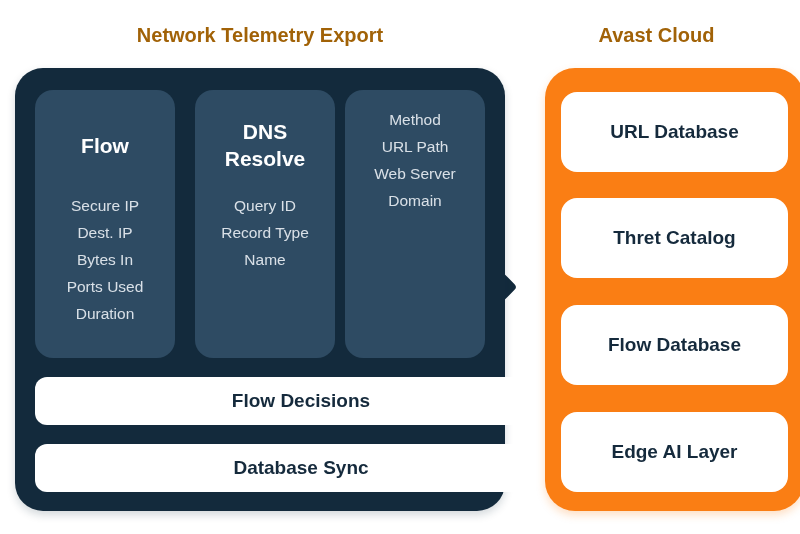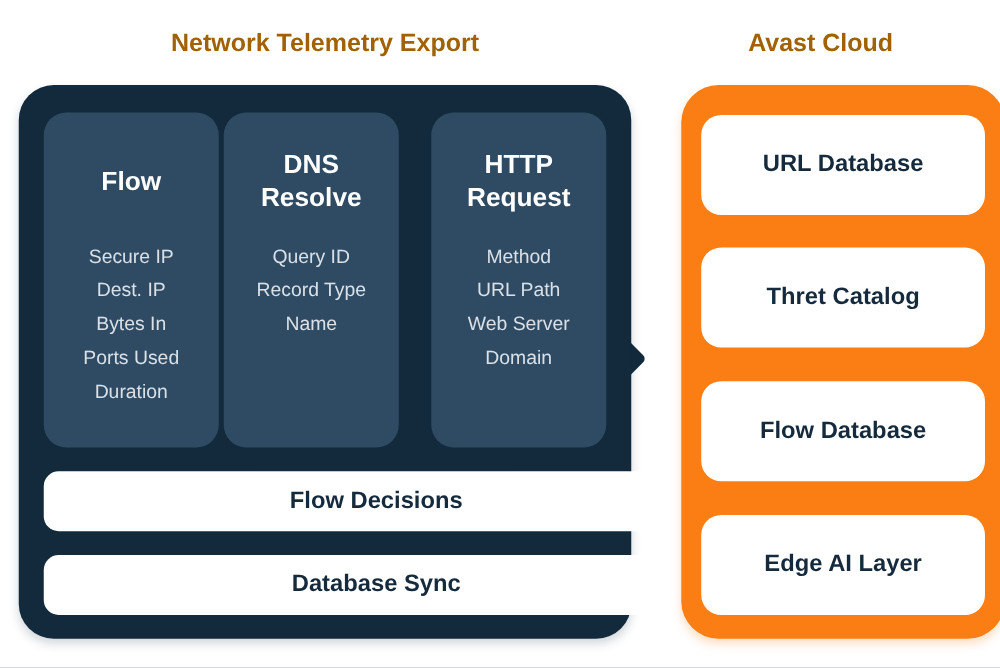--- a/index.html
+++ b/index.html
@@ -45,21 +45,21 @@
   }
   .col {
     position: absolute;
     top: 22px;
     width: 140px;
     height: 268px;
     background: #2E4B63;
     border-radius: 18px;
   }
   .col-1 { left: 20px; border-radius: 18px; }
-  .col-2 { left: 164px; }
+  .col-2 { left: 180px; }
   .col-3 { left: 330px; }
   .col-heading {
     height: 62px;
     margin-top: 24px;
     padding: 0 16px;
     display: flex;
     align-items: center;
     justify-content: center;
     text-align: center;
     color: #ffffff;
@@ -150,21 +150,20 @@
     <div class="col col-2">
       <div class="col-heading">DNS Resolve</div>
       <div class="col-items">
         <div>Query ID</div>
         <div>Record Type</div>
         <div>Name</div>
       </div>
     </div>
 
     <div class="col col-3">
-      <div class="col-heading">HTTP Request</div>
       <div class="col-items">
         <div>Method</div>
         <div>URL Path</div>
         <div>Web Server Domain</div>
       </div>
     </div>
 
     <div class="bar bar-1">
       <span>Flow Decisions</span>
     </div>

